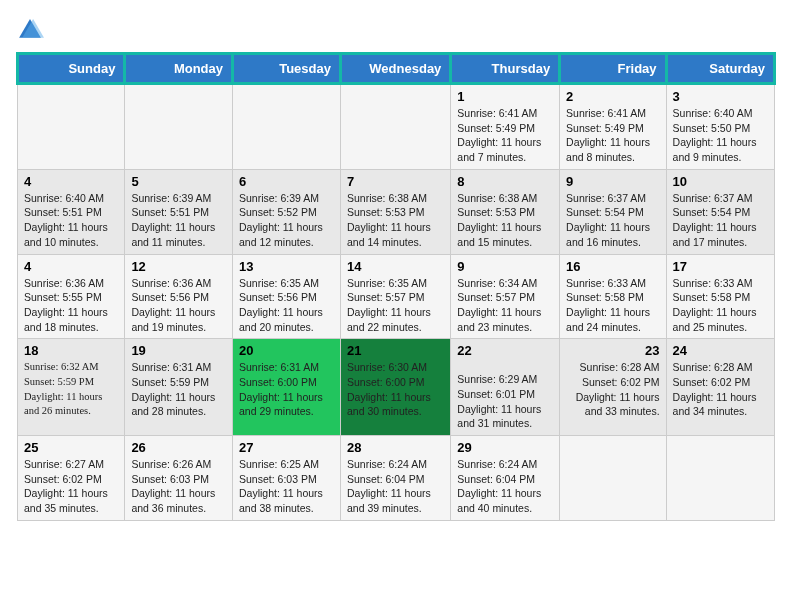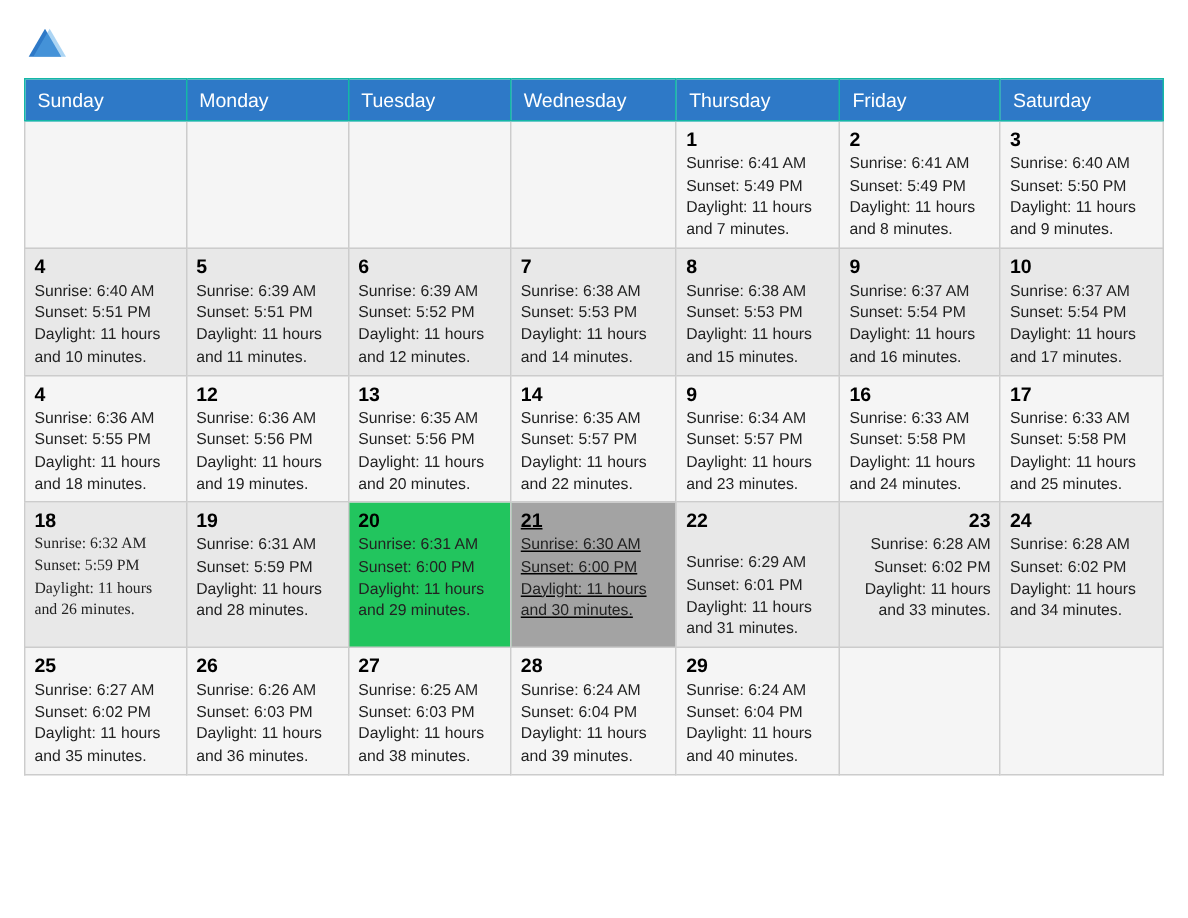--- a/index.html
+++ b/index.html
@@ -49,25 +49,25 @@
       font-weight: normal;
     }
     table {
       width: 100%;
       border-collapse: collapse;
       font-size: 11px;
     }
     thead th {
       background-color: #2e79c7;
       color: #fff;
-      text-align: left;
+      text-align: right;
       padding: 6px 8px;
       font-size: 13px;
-      font-weight: normal;
-      border: 1px solid #14b8a6;
+      font-weight: bold;
+      border: 3px solid #14b8a6;
     }
     tbody td {
       border: 1px solid #ccc;
       vertical-align: top;
       padding: 4px 6px;
       width: 113px;
       min-height: 80px;
       background: #fff;
     }
     tbody tr:nth-child(odd) td {
@@ -245,21 +245,21 @@
           <div class="day-info" style="white-space: pre-line;">Sunrise: 6:31 AM
 Sunset: 5:59 PM
 Daylight: 11 hours and 28 minutes.</div>
         </td>
         <td style="background-color: #22c55e;">
           <span class="day-number">20</span>
           <div class="day-info" style="white-space: pre-line;">Sunrise: 6:31 AM
 Sunset: 6:00 PM
 Daylight: 11 hours and 29 minutes.</div>
         </td>
-        <td style="background-color: #a3a3a3; text-decoration: underline;">
+        <td style="background-color: #15803d;">
           <span class="day-number">21</span>
           <div class="day-info" style="white-space: pre-line;">Sunrise: 6:30 AM
 Sunset: 6:00 PM
 Daylight: 11 hours and 30 minutes.</div>
         </td>
         <td style="background-color: rgb(232, 232, 232);">
           <span class="day-number">22</span>
           <div class="day-info" style="white-space: pre-line; margin-top: 14px;">Sunrise: 6:29 AM
 Sunset: 6:01 PM
 Daylight: 11 hours and 31 minutes.</div>

